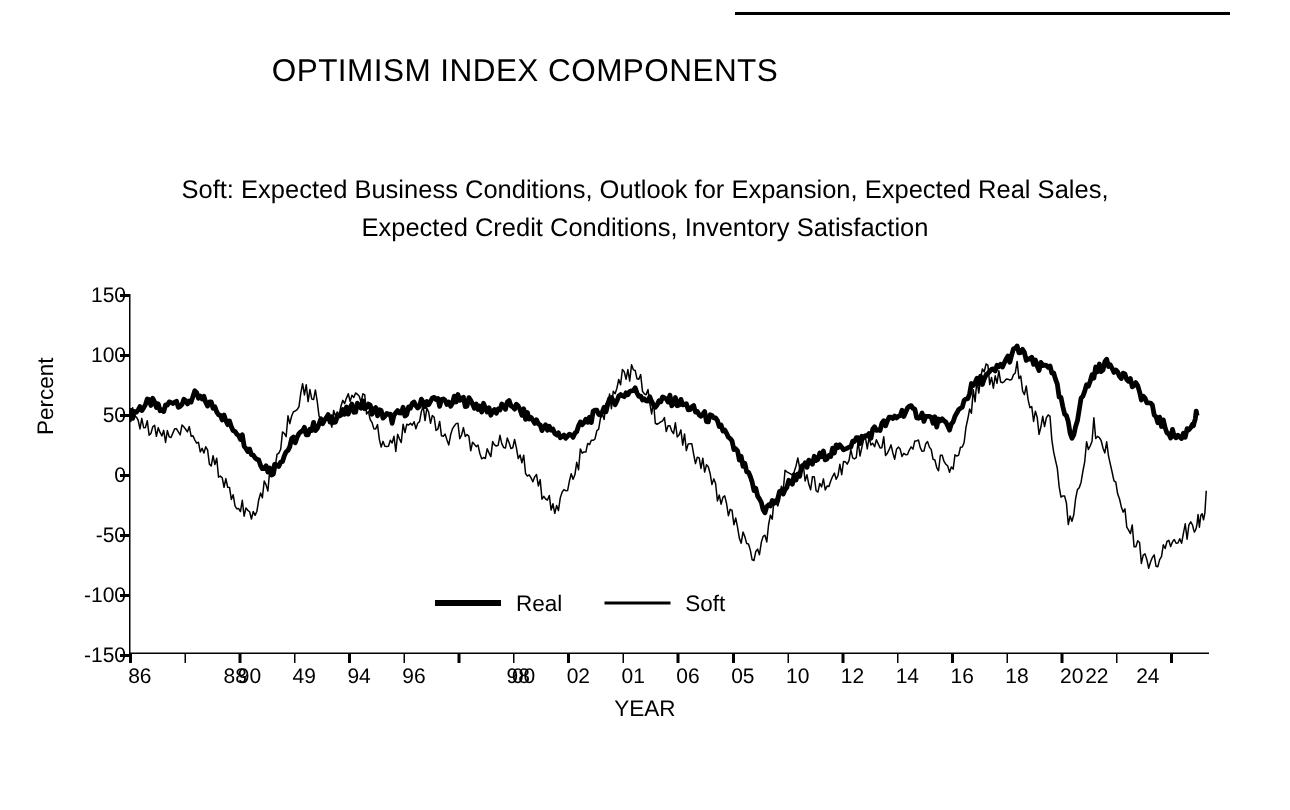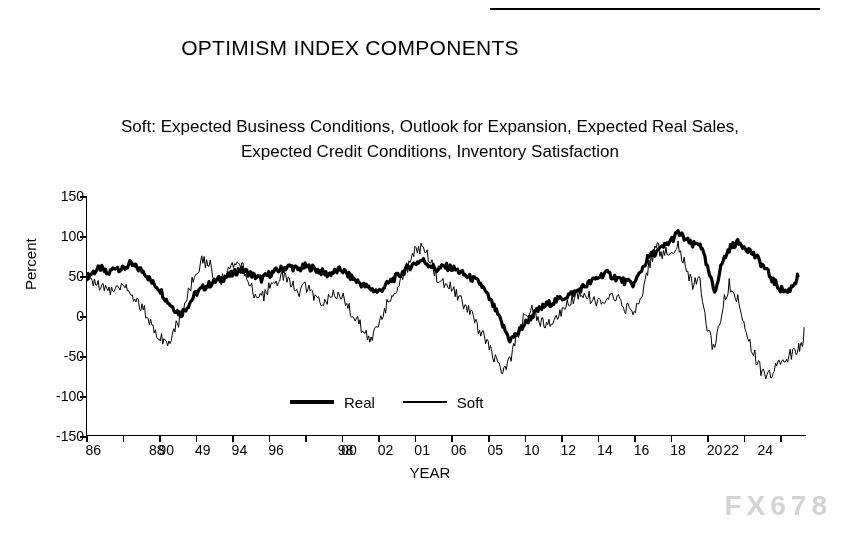--- a/index.html
+++ b/index.html
@@ -233,14 +233,13 @@
       </svg>
   </div>
 
   <div id="legend">
     <span class="legend-swatch-thick"></span>
     <span>Real</span>
     <span class="legend-swatch-thin" style="margin-left:18px"></span>
     <span>Soft</span>
   </div>
 
-  <div id="watermark">FX678</div>
 </div>
 
 </body></html>

